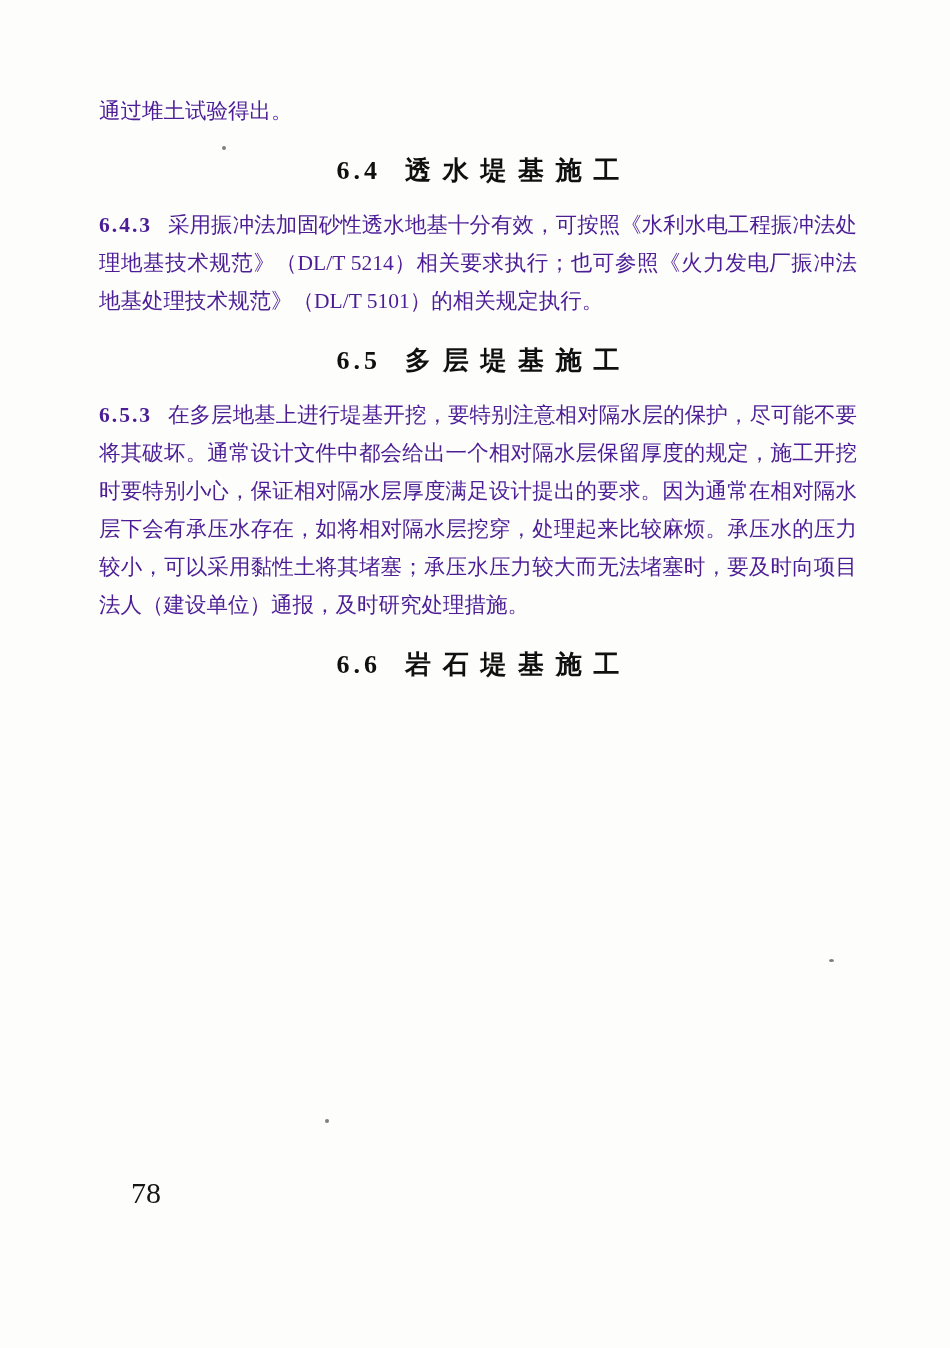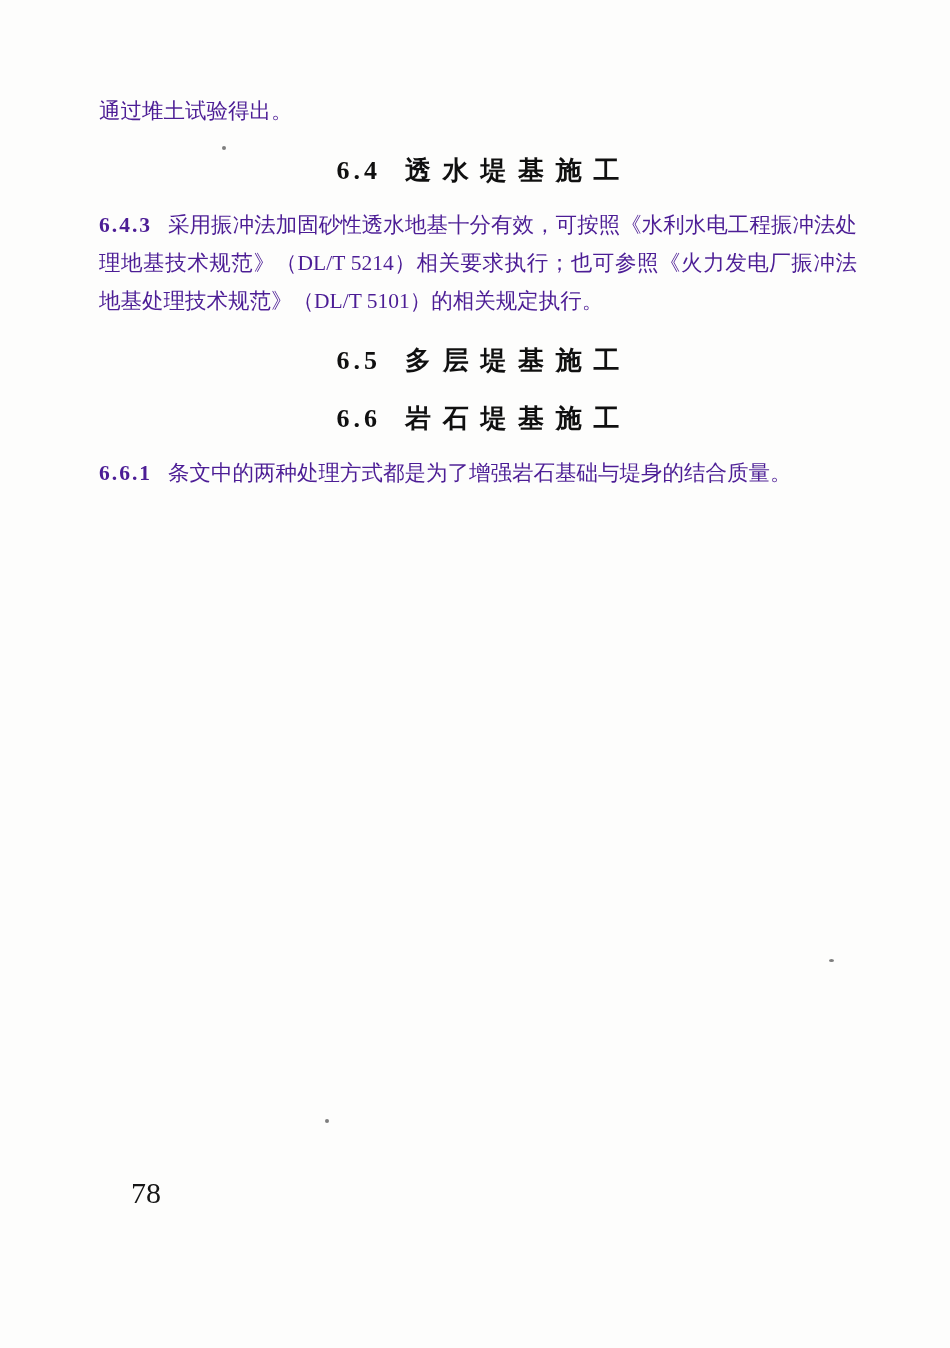--- a/index.html
+++ b/index.html
@@ -85,28 +85,28 @@
 
 
     <p class="body-text">
       <span class="p-num">6.4.3</span><span>采用振冲法加固砂性透水地基十分有效，可按照《水利水电工程振冲法处理地基技术规范》（DL/T 5214）相关要求执行；也可参照《火力发电厂振冲法地基处理技术规范》（DL/T 5101）的相关规定执行。</span>
     </p>
 
     <h2 class="section-heading">
       <span class="h-num">6.5</span><span class="h-title">多层堤基施工</span>
     </h2>
 
+    <p class="body-text">
+      <span class="p-num">6.5.3</span><span>在多层地基上进行堤基开挖，要特别注意相对隔水层的保护，尽可能不要将其破坏。通常设计文件中都会给出一个相对隔水层保留厚度的规定，施工开挖时要特别小心，保证相对隔水层厚度满足设计提出的要求。因为通常在相对隔水层下会有承压水存在，如将相对隔水层挖穿，处理起来比较麻烦。承压水的压力较小，可以采用黏性土将其堵塞；承压水压力较大而无法堵塞时，要及时向项目法人（建设单位）通报，及时研究处理措施。</span>
+    </p>
 
     <h2 class="section-heading">
       <span class="h-num">6.6</span><span class="h-title">岩石堤基施工</span>
     </h2>
 
-    <p class="body-text">
-      <span class="p-num">6.6.1</span><span>条文中的两种处理方式都是为了增强岩石基础与堤身的结合质量。</span>
-    </p>
 
 
   </div>
 
   <div class="page-number">78</div>
 
   <span class="artifact artifact-1"></span>
   <span class="artifact artifact-2"></span>
   <span class="artifact artifact-3"></span>
 

